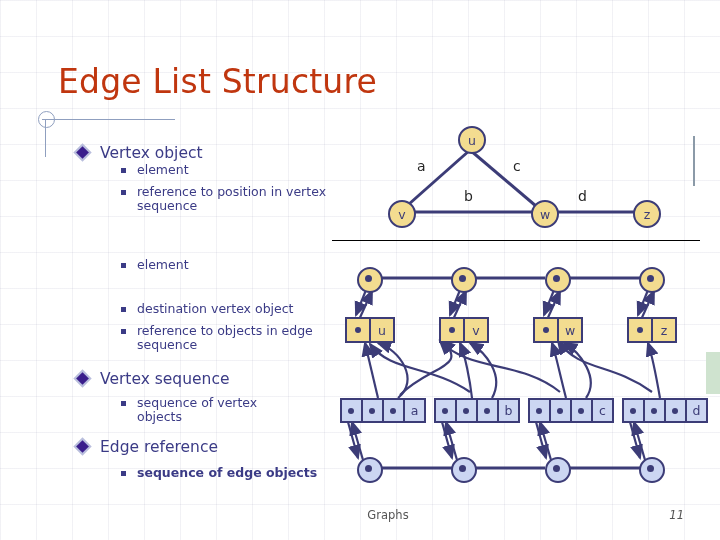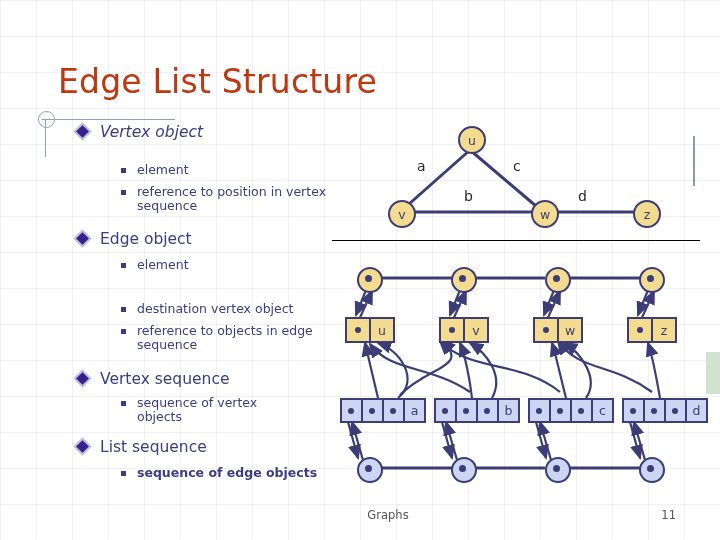--- a/index.html
+++ b/index.html
@@ -69,53 +69,49 @@
   }
   .eobj .cell{width:19px;height:21px;display:flex;align-items:center;justify-content:center;
     color:#3c3c77;font-size:12.5px;position:relative;}
   .eobj .cell+.cell{border-left:2.5px solid #3c3c77;}
 
   .pdot{position:absolute;width:6px;height:6px;border-radius:50%;background:#3c3c77;}
 
   
   #footer-center{position:absolute;left:10px;top:508px;width:720px;text-align:center;
     color:#555;font-size:11.5px;padding-left:18px;}
-  #footer-page{position:absolute;right:44px;top:508px;color:#555;font-size:11.5px;}
+  #footer-page{position:absolute;right:36px;top:508px;color:#555;font-size:11.5px;font-style:italic;}
 </style>
 </head>
 <body>
 
 <div id="slide">
 
   <div id="title">Edge List Structure</div>
 
   <div id="deco-hline"></div>
   <div id="deco-circle"></div>
   <div id="deco-vline"></div>
   <div id="deco-vline2"></div>
   <div id="deco-divider"></div>
   <div id="deco-green"></div>
 
-  <div class="b1" style="left:100px;top:123px;font-style:italic;">
+  <div class="b1" style="left:100px;top:144px;">
     <span class="dia"></span>
     <span>Vertex object</span>
   </div>
   <div class="b2" style="left:137px;top:163px;width:210px;">
     <span class="sq"></span>
     <span>element</span>
   </div>
   <div class="b2" style="left:137px;top:185px;width:205px;">
     <span class="sq"></span>
     <span>reference to position in vertex sequence</span>
   </div>
 
-  <div class="b1" style="left:100px;top:230px;">
-    <span class="dia"></span>
-    <span>Edge object</span>
-  </div>
   <div class="b2" style="left:137px;top:258px;width:215px;">
     <span class="sq"></span>
     <span>element</span>
   </div>
   <div class="b2" style="left:137px;top:302px;width:225px;">
     <span class="sq"></span>
     <span>destination vertex object</span>
   </div>
   <div class="b2" style="left:137px;top:324px;width:205px;">
     <span class="sq"></span>
@@ -126,21 +122,21 @@
     <span class="dia"></span>
     <span>Vertex sequence</span>
   </div>
   <div class="b2" style="left:137px;top:396px;width:155px;">
     <span class="sq"></span>
     <span>sequence of vertex objects</span>
   </div>
 
   <div class="b1" style="left:100px;top:438px;">
     <span class="dia"></span>
-    <span>List sequence</span>
+    <span>Edge reference</span>
   </div>
   <div class="b2" style="left:137px;top:466px;width:215px;font-weight:bold;">
     <span class="sq"></span>
     <span>sequence of edge objects</span>
   </div>
 
   <svg id="graph-edges" style="position:absolute;left:0;top:0;width:720px;height:540px;pointer-events:none;z-index:1;">
     <line x1="470" y1="150" x2="400" y2="212" stroke="#3c3c77" stroke-width="3"></line>
     <line x1="470" y1="150" x2="543" y2="212" stroke="#3c3c77" stroke-width="3"></line>
     <line x1="400" y1="212" x2="543" y2="212" stroke="#3c3c77" stroke-width="3"></line>

